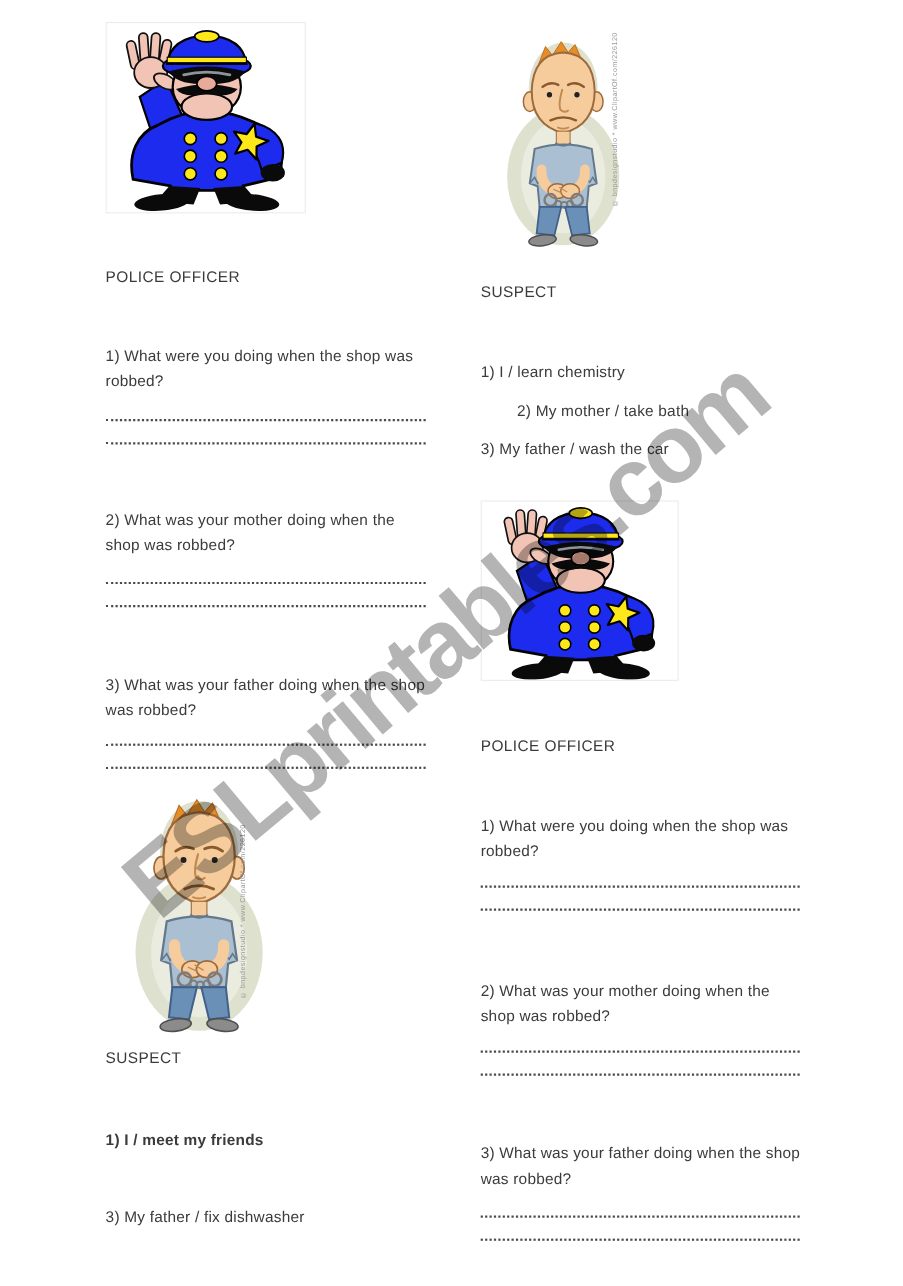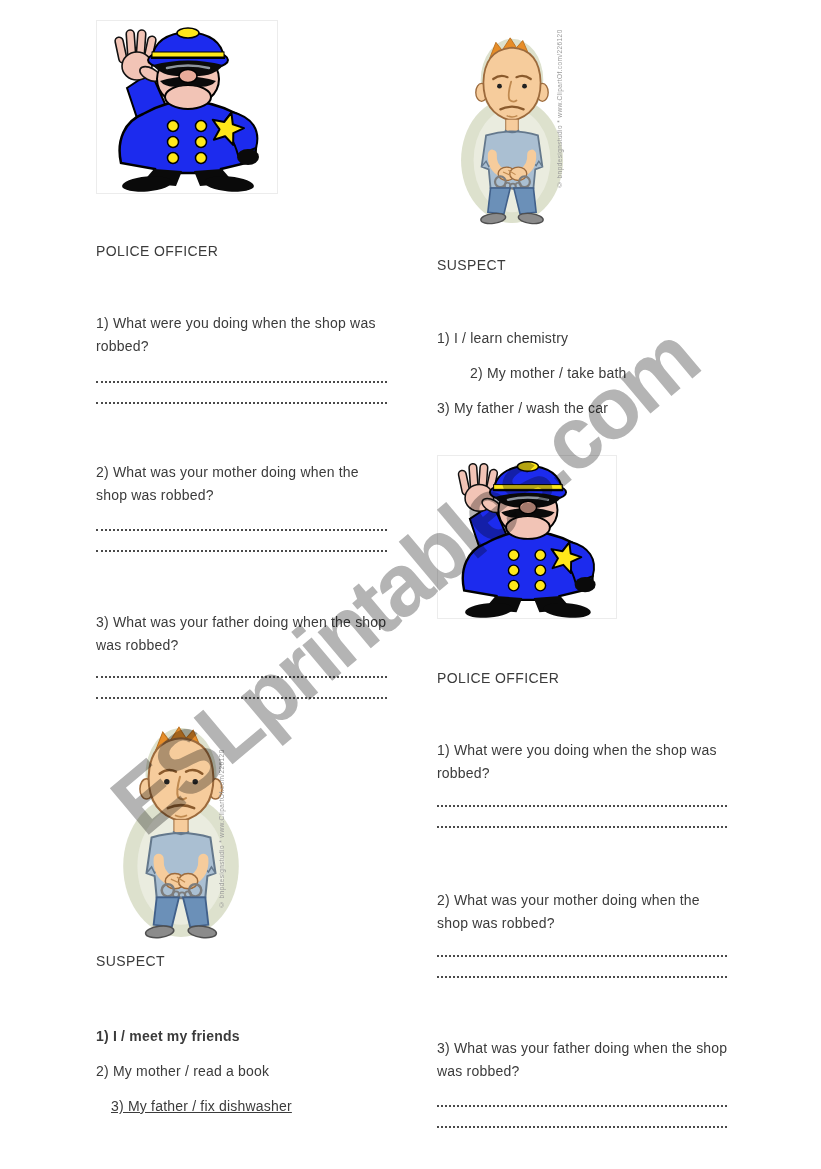--- a/index.html
+++ b/index.html
@@ -118,22 +118,21 @@
       <path d="M87,173 L109,173 L112,200 L94,202 Z" fill="#6b90b8" stroke="#41608a" stroke-width="1.8"></path>
       <ellipse cx="64" cy="207" rx="14" ry="5.5" fill="#8b8b8b" stroke="#4f4f4f" stroke-width="1.5" transform="rotate(-7 64 207)"></ellipse>
       <ellipse cx="106" cy="207" rx="14" ry="5.5" fill="#8b8b8b" stroke="#4f4f4f" stroke-width="1.5" transform="rotate(7 106 207)"></ellipse>
     </svg>
   </div>
   <div class="credit" style="left:218px;top:748px;height:160px;">© bnpdesignstudio * www.ClipartOf.com/226120</div>
 
   <div class="heading" style="left:96px;top:953px;">SUSPECT</div>
 
   <div class="txt" style="left:96px;top:1025px;font-weight:bold;">1) I / meet my friends</div>
-  <div class="txt" style="left:96px;top:1060px;">2) My mother / read a book</div>
-  <div class="txt" style="left:111px;top:1095px;text-decoration:underline;">3) My father / fix dishwasher</div>
+  <div class="txt" style="left:96px;top:1095px;">3) My father / fix dishwasher</div>
 
   <div class="fig" style="left:436px;top:22px;width:152px;height:215px;">
     <svg viewBox="0 0 170 215" preserveAspectRatio="xMidYMid meet">
       <ellipse cx="85" cy="142" rx="57" ry="70" fill="#dde1cd"></ellipse>
       <ellipse cx="85" cy="52" rx="35" ry="46" fill="#dde1cd"></ellipse>
       <ellipse cx="85" cy="142" rx="43" ry="58" fill="#eaecdf"></ellipse>
       <ellipse cx="85" cy="52" rx="26" ry="38" fill="#eaecdf"></ellipse>
       <path d="M60,28 L67,10 L74,19 L83,5 L90,16 L97,8 L104,24 Q92,15 82,17 Q70,18 60,28 Z" fill="#e78d28" stroke="#b96f1e" stroke-width="1"></path>
       <ellipse cx="51" cy="66" rx="6.5" ry="10" fill="#f6cc9c" stroke="#9c6a3c" stroke-width="1.5"></ellipse>
       <ellipse cx="119" cy="66" rx="6.5" ry="10" fill="#f6cc9c" stroke="#9c6a3c" stroke-width="1.5"></ellipse>

